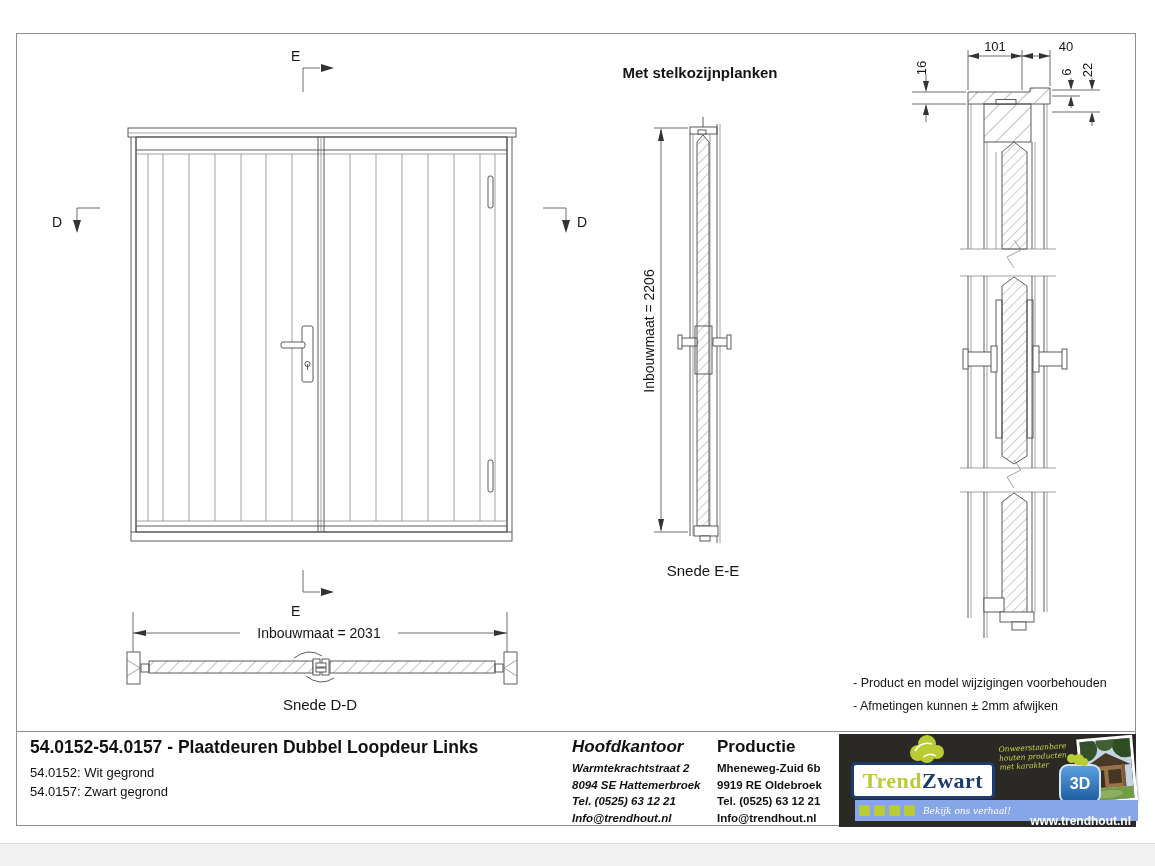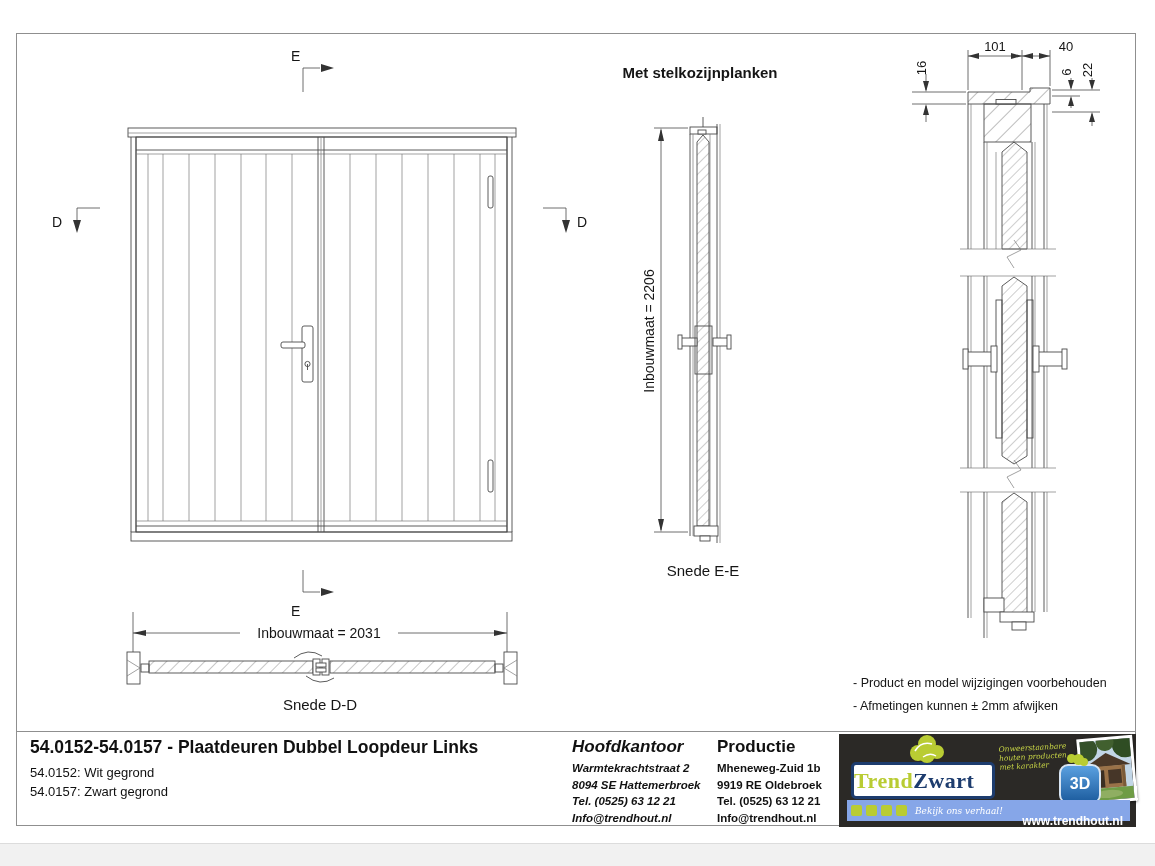--- a/index.html
+++ b/index.html
@@ -29,36 +29,36 @@
   
   .tb-title{position:absolute;left:30px;top:737px;font-size:17.5px;font-weight:bold;}
   .tb-variants{position:absolute;left:30px;top:763px;font-size:13px;line-height:19px;}
   .tb-col{position:absolute;top:737px;width:145px;}
   .tb-col h3{margin:0 0 3px 0;font-size:17px;font-weight:bold;}
   .tb-col div{font-size:11.5px;font-weight:bold;line-height:16.5px;}
 
   
   #banner{position:absolute;left:839px;top:734px;width:297px;height:93px;background:#2b2926;}
   #logo-box{position:absolute;left:12px;top:28px;width:138px;height:31px;background:#ffffff;
-        border:3px solid #1d3c6e;border-radius:5px;display:flex;align-items:center;justify-content:flex-start;
+        border:3px solid #1d3c6e;border-radius:5px;display:flex;align-items:center;justify-content:center;
         font-weight:bold;font-size:22px;letter-spacing:0.5px;font-family:"Liberation Serif",serif;}
   #logo-box .lg-trend{color:#b9cc33;}
   #logo-box .lg-hout{color:#1d3c6e;}
   #logo-tree{position:absolute;left:66px;top:0px;}
   #tagline{position:absolute;left:160px;top:9px;width:72px;color:#c5d245;
         font-family:"DejaVu Serif",serif;font-style:italic;font-size:7.5px;line-height:9px;
         transform:rotate(-3deg);}
   #badge-3d{position:absolute;left:220px;top:30px;width:38px;height:36px;border-radius:9px;
         background:linear-gradient(180deg,#5aa0e0 0%,#1c5c9e 100%);border:2px solid #d7e4f2;
         color:#fff;font-weight:bold;font-size:16px;display:flex;align-items:center;justify-content:center;}
   #badge-tree{position:absolute;left:228px;top:20px;width:22px;height:14px;}
   #badge-tree span{position:absolute;border-radius:50%;background:#b9cc33;}
   #photo{position:absolute;left:240px;top:3px;width:50px;height:60px;border:3px solid #ffffff;
         transform:rotate(-5deg);box-shadow:0 1px 3px rgba(0,0,0,0.55);}
-  #blue-bar{position:absolute;left:8px;top:66px;width:283px;height:21px;background:#86a6e8;
+  #blue-bar{position:absolute;left:16px;top:66px;width:283px;height:21px;background:#86a6e8;
         display:flex;align-items:center;}
   .dot{width:11px;height:11px;border-radius:2px;background:#b9cc33;margin-left:4px;flex:0 0 auto;}
   #cta{color:#ffffff;font-family:"DejaVu Serif",serif;font-style:italic;font-size:9px;margin-left:8px;white-space:nowrap;}
   #website{color:#ffffff;font-weight:bold;font-size:12px;margin-left:auto;margin-right:7px;white-space:nowrap;margin-top:20px;}
 </style>
 </head>
 <body>
 
 <div id="page">
 
@@ -322,21 +322,21 @@
   <div class="tb-col" style="left:572px;font-style:italic;">
     <h3>Hoofdkantoor</h3>
     <div>Warmtekrachtstraat 2</div>
     <div>8094 SE Hattemerbroek</div>
     <div>Tel. (0525) 63 12 21</div>
     <div>Info@trendhout.nl</div>
   </div>
 
   <div class="tb-col" style="left:717px;">
     <h3>Productie</h3>
-    <div>Mheneweg-Zuid 1b</div>
+    <div>Mheneweg-Zuid 6b</div>
     <div>9919 RE Oldebroek</div>
     <div>Tel. (0525) 63 12 21</div>
     <div>Info@trendhout.nl</div>
   </div>
 
   <div id="banner">
     <div id="logo-box">
       <span class="lg-trend">Trend</span>
         <span class="lg-hout">Zwart</span>
     </div>

